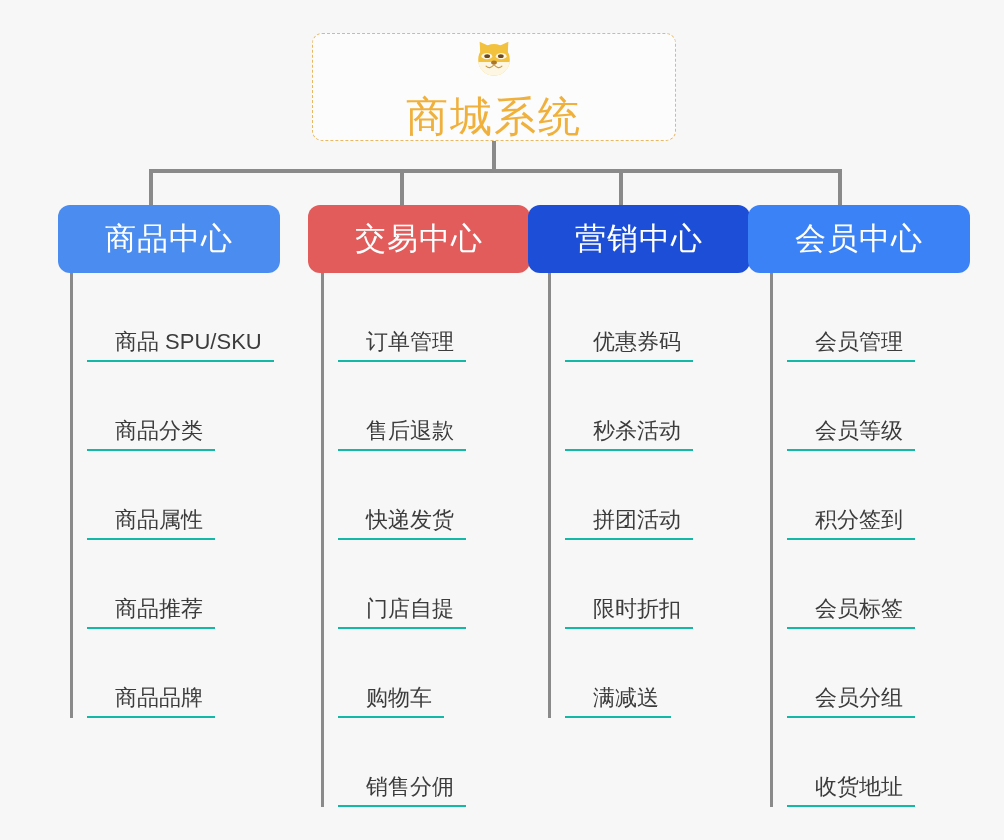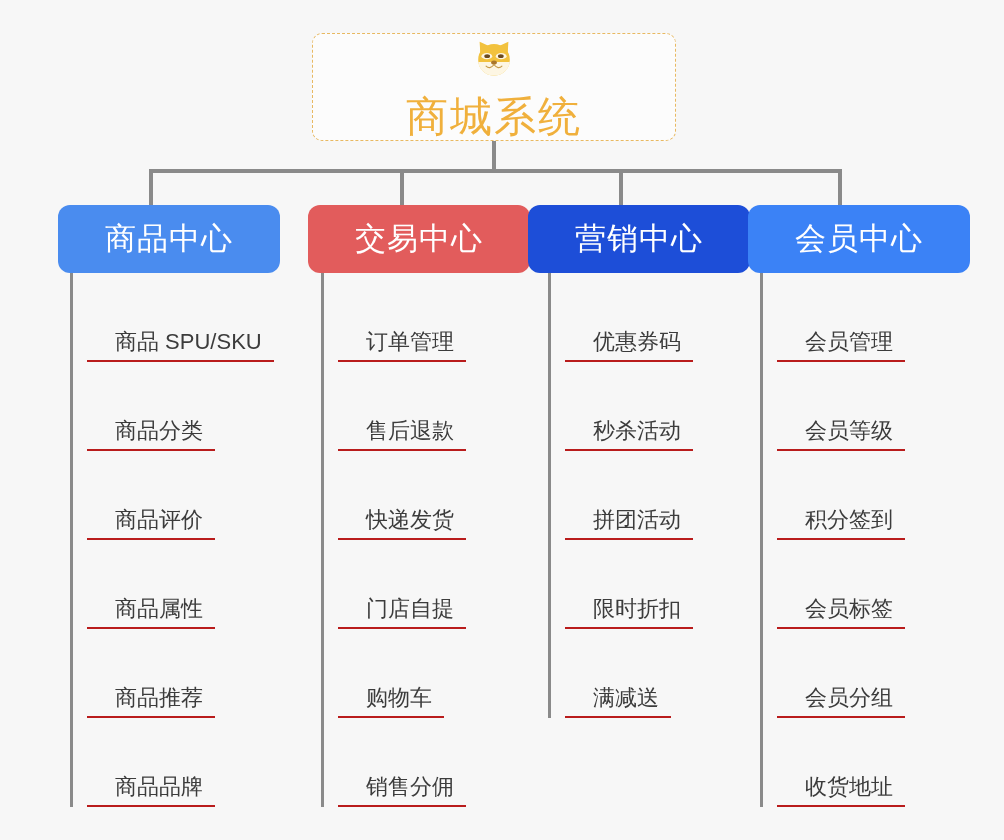--- a/index.html
+++ b/index.html
@@ -129,21 +129,21 @@
 
   .leaf-item {
     height: 89px;
     display: flex;
     align-items: flex-end;
     box-sizing: border-box;
   }
   .leaf-label {
     display: inline-block;
     padding: 0 12px 6px 28px;
-    border-bottom: 2px solid #b91c1c;
+    border-bottom: 2px solid #14b8a6;
     font-size: 22px;
     color: #3c3c3c;
     line-height: 1.1;
     white-space: nowrap;
   }
 </style>
 </head>
 <body style="background: rgb(247, 247, 247);">
 
 <div id="mindmap">
@@ -195,23 +195,20 @@
   </div>
 
   <div class="leaf-list ll-0" style="border-left-color: rgb(138, 138, 138);">
     <div class="leaf-item">
         <span class="leaf-label">商品 SPU/SKU</span>
       </div>
     <div class="leaf-item">
         <span class="leaf-label">商品分类</span>
       </div>
     <div class="leaf-item">
-        <span class="leaf-label">商品评价</span>
-      </div>
-    <div class="leaf-item">
         <span class="leaf-label">商品属性</span>
       </div>
     <div class="leaf-item">
         <span class="leaf-label">商品推荐</span>
       </div>
     <div class="leaf-item">
         <span class="leaf-label">商品品牌</span>
       </div>
   </div>
 
@@ -247,21 +244,21 @@
         <span class="leaf-label">拼团活动</span>
       </div>
     <div class="leaf-item">
         <span class="leaf-label">限时折扣</span>
       </div>
     <div class="leaf-item">
         <span class="leaf-label">满减送</span>
       </div>
   </div>
 
-  <div class="leaf-list ll-3" style="border-left-color: rgb(138, 138, 138);">
+  <div class="leaf-list ll-3" style="border-left-color: rgb(138, 138, 138); margin-left: 10px;">
     <div class="leaf-item">
         <span class="leaf-label">会员管理</span>
       </div>
     <div class="leaf-item">
         <span class="leaf-label">会员等级</span>
       </div>
     <div class="leaf-item">
         <span class="leaf-label">积分签到</span>
       </div>
     <div class="leaf-item">

